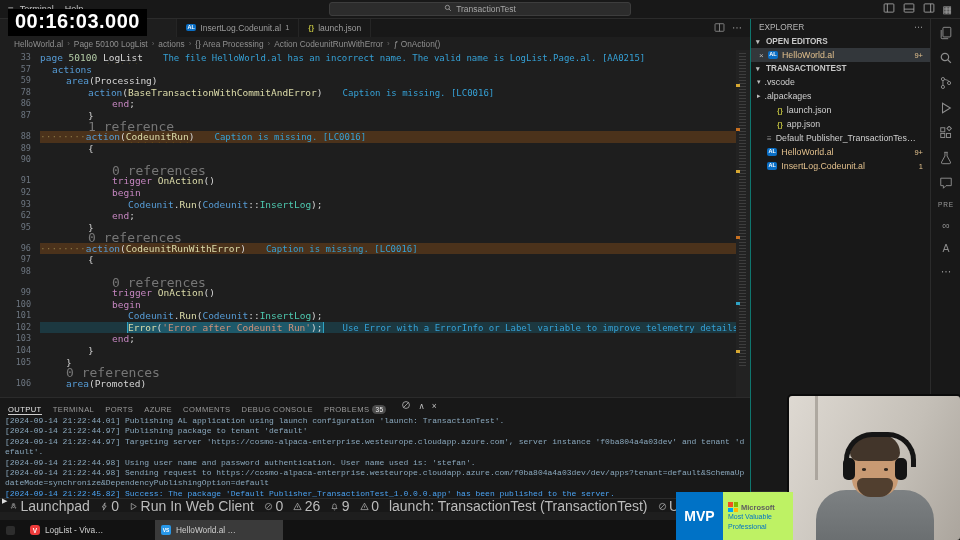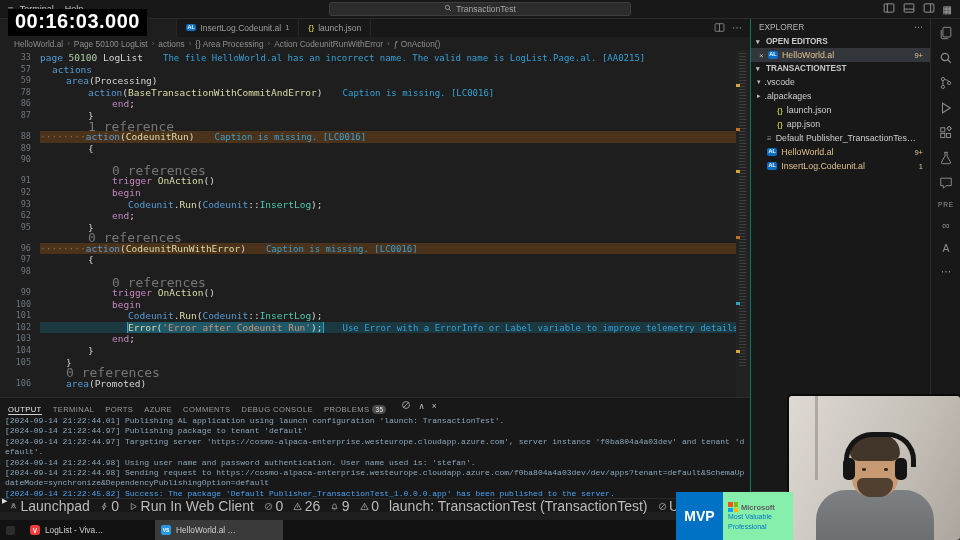--- a/index.html
+++ b/index.html
@@ -119,21 +119,21 @@
     font-weight:bold;display:flex;align-items:center;justify-content:center;flex:none;}
   .vsc{width:10px;height:10px;border-radius:2px;background:#2797e8;color:#fff;font-size:5px;
     font-weight:bold;display:flex;align-items:center;justify-content:center;flex:none;}
   
   #timer{position:absolute;left:8px;top:9px;background:#000;color:#fff;font-weight:bold;
     font-size:20px;letter-spacing:.5px;padding:1px 7px 3px;z-index:12;}
   #play-ov{position:absolute;left:2px;bottom:35px;color:#ddd;font-size:7px;z-index:6;}
   #mvp{position:absolute;left:676px;top:492px;width:117px;height:48px;display:flex;z-index:11;}
   .mvp-l{width:47px;background:#0072c6;color:#fff;display:flex;align-items:center;justify-content:center;
     font-we ight:bold;font-weight:bold;font-size:14px;}
-  .mvp-r{flex:1;background:#86efac;padding:4px 3px 3px 5px;display:flex;flex-direction:column;justify-content:center;gap:1px;}
+  .mvp-r{flex:1;background:#bef264;padding:4px 3px 3px 5px;display:flex;flex-direction:column;justify-content:center;gap:1px;}
   .ms-row{display:flex;align-items:center;gap:3px;}
   .ms-logo{display:grid;grid-template-columns:4.5px 4.5px;grid-template-rows:4.5px 4.5px;gap:1px;}
   .ms-logo i{display:block;}
   .ms-logo i:nth-child(1){background:#f25022;}.ms-logo i:nth-child(2){background:#7fba00;}
   .ms-logo i:nth-child(3){background:#00a4ef;}.ms-logo i:nth-child(4){background:#ffb900;}
   .ms-name{font-size:7.5px;color:#5f5f5f;font-weight:bold;}
   .mvp-line{font-size:7px;color:#0072c6;line-height:1.15;}
   #webcam{position:absolute;left:787px;top:394px;width:171px;height:144px;border:2px solid #0b0b0b;
     border-radius:5px;overflow:hidden;z-index:10;
     background:linear-gradient(115deg,#ded9d2,#c4bfb7 60%,#aba59d);}

